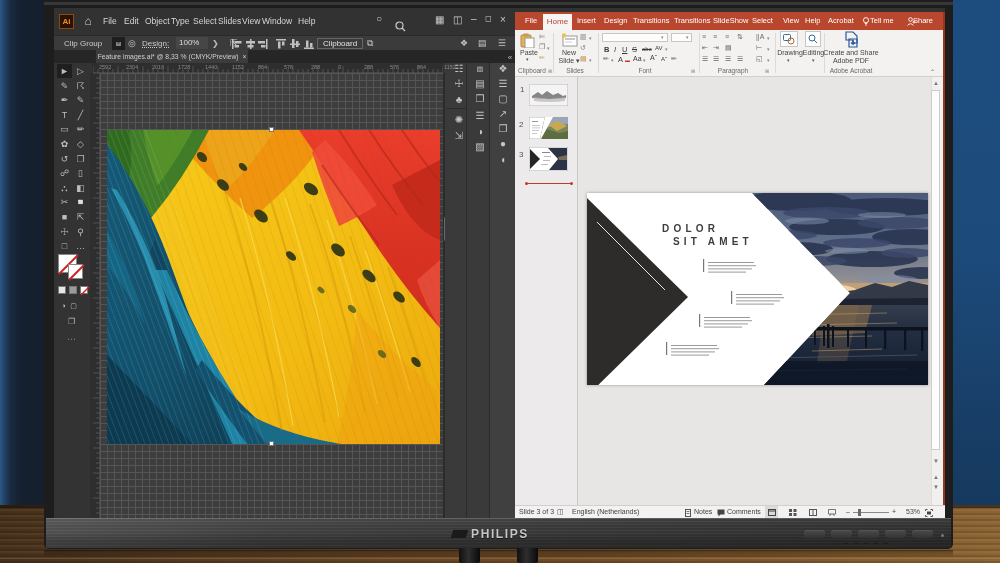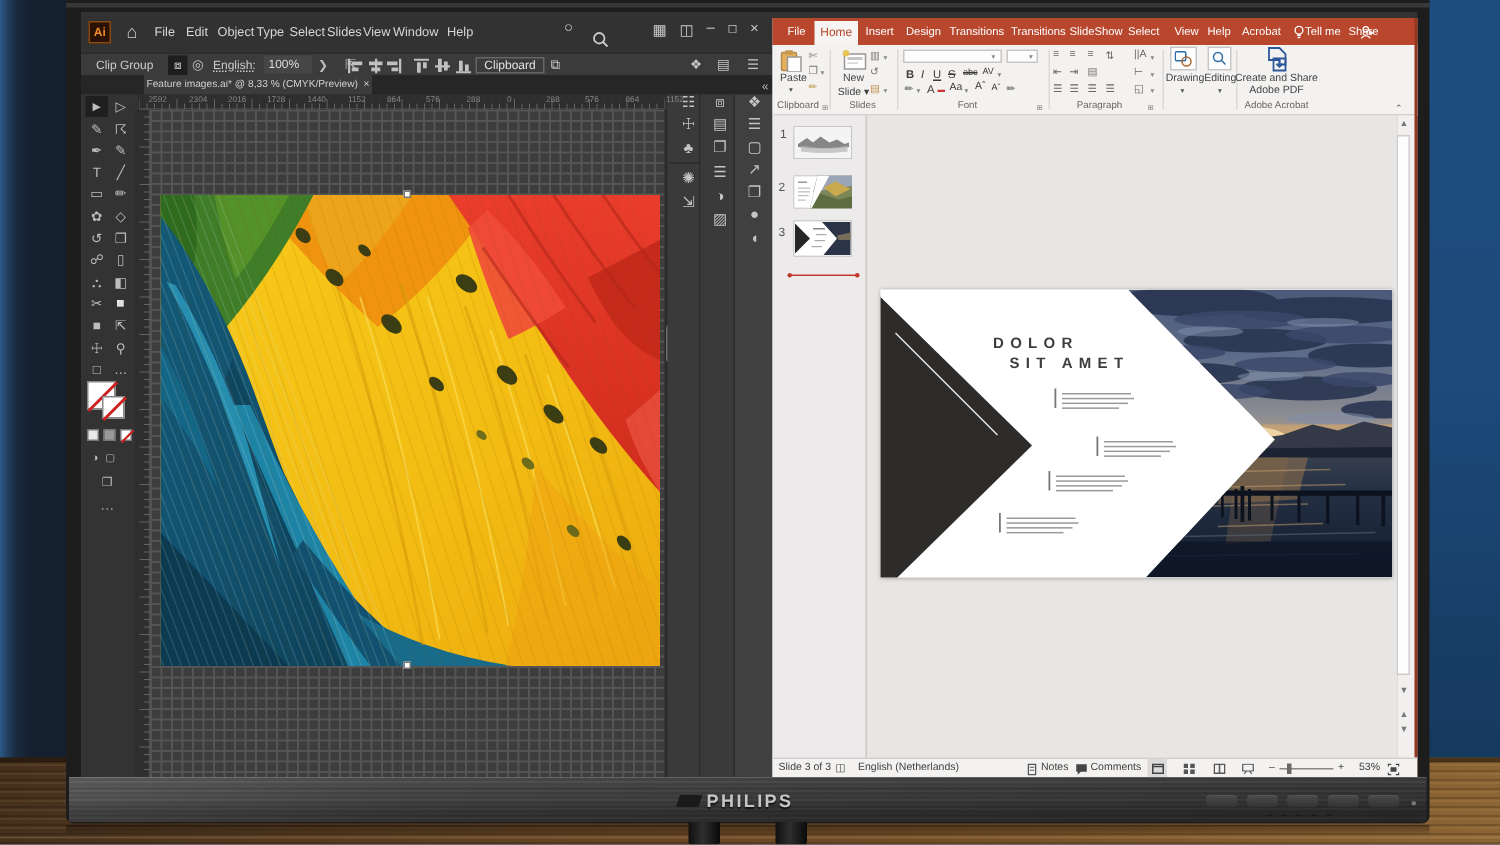--- a/index.html
+++ b/index.html
@@ -100,21 +100,21 @@
         </svg>
       <div class="abs aiico" style="left:381px;top:6px;">▦</div>
       <div class="abs aiico" style="left:399px;top:6px;">◫</div>
       <div class="abs aiico" style="left:417px;top:5px;">–</div>
       <div class="abs aiico" style="left:431px;top:6px;font-size:8px;">◻</div>
       <div class="abs aiico" style="left:446px;top:6px;">×</div>
       <div id="aictrl" class="abs">
         <div class="abs" style="left:10px;top:3px;color:#cccccc;font-size:8px;">Clip Group</div>
         <div class="abs" style="left:58px;top:1px;width:13px;height:13px;background:#1e1e1e;color:#ddd;font-size:8px;text-align:center;line-height:13px;">⧈</div>
         <div class="abs" style="left:74px;top:2px;color:#c4c4c4;font-size:9px;">◎</div>
-        <div class="abs" style="left:88px;top:3px;color:#cccccc;font-size:8px;text-decoration:underline dotted;">English:</div>
+        <div class="abs" style="left:88px;top:3px;color:#cccccc;font-size:8px;text-decoration:underline dotted;">Design:</div>
         <div class="abs" style="left:122px;top:1px;width:32px;height:12px;background:#464646;color:#ddd;font-size:8px;line-height:12px;padding-left:3px;">100%</div>
         <div class="abs" style="left:158px;top:3px;color:#bbb;font-size:8px;">❯</div>
         <div class="abs" style="left:176px;top:2px;color:#c4c4c4;font-size:9px;">⇱</div>
         <svg class="abs" style="left:178px;top:3px;" width="38" height="10">
             <g fill="#c0c0c0">
               <rect x="0" y="0" width="1.5" height="10"></rect>
               <rect x="2.5" y="2" width="7" height="2.5"></rect>
               <rect x="2.5" y="6" width="4.5" height="2.5"></rect>
               <rect x="18" y="0" width="1.5" height="10"></rect>
               <rect x="14" y="2" width="9" height="2.5"></rect>
@@ -584,21 +584,21 @@
           <line x1="2.8" y1="6.5" x2="5.2" y2="6.5" stroke="#fff" stroke-width="0.9"></line>
           <line x1="3.1" y1="8" x2="4.9" y2="8" stroke="#fff" stroke-width="0.9"></line>
         </svg>
       <div class="ptab" style="left:355px;">Tell me</div>
       <svg style="position:absolute;left:392px;top:5px;" width="9" height="9">
           <circle cx="3.5" cy="2.5" r="1.8" fill="none" stroke="#fff" stroke-width="0.9"></circle>
           <path d="M0.5,8.5 Q3.5,5 6.5,8.5" fill="none" stroke="#fff" stroke-width="0.9"></path>
           <line x1="7" y1="3.5" x2="7" y2="6.5" stroke="#fff" stroke-width="0.9"></line>
           <line x1="5.5" y1="5" x2="8.5" y2="5" stroke="#fff" stroke-width="0.9"></line>
         </svg>
-      <div class="ptab" style="left:384px;">Share</div>
+      <div class="ptab" style="left:398px;">Share</div>
       <div id="ribbon" class="abs"></div>
       <div id="ribbonin" class="abs" style="left:0;top:0px;width:430px;height:65px;">
           <svg style="position:absolute;left:5px;top:21px;" width="16" height="15">
             <rect x="1" y="2" width="10" height="12" rx="1" fill="#e3b05e" stroke="#b5884a"></rect>
             <rect x="3.5" y="0.5" width="5" height="3" fill="#c9984e"></rect>
             <rect x="5" y="5" width="9" height="10" fill="#fff" stroke="#9a9896"></rect>
           </svg>
       <div class="abs" style="position:absolute;left:3px;top:37px;width:22px;text-align:center;color:#444;font-size:7px;">Paste</div>
       <div class="abs" style="position:absolute;left:11px;top:44px;color:#555;font-size:5px;">▾</div>
       <div class="abs" style="position:absolute;left:24px;top:21px;color:#7a7876;font-size:7px;">✄</div>

